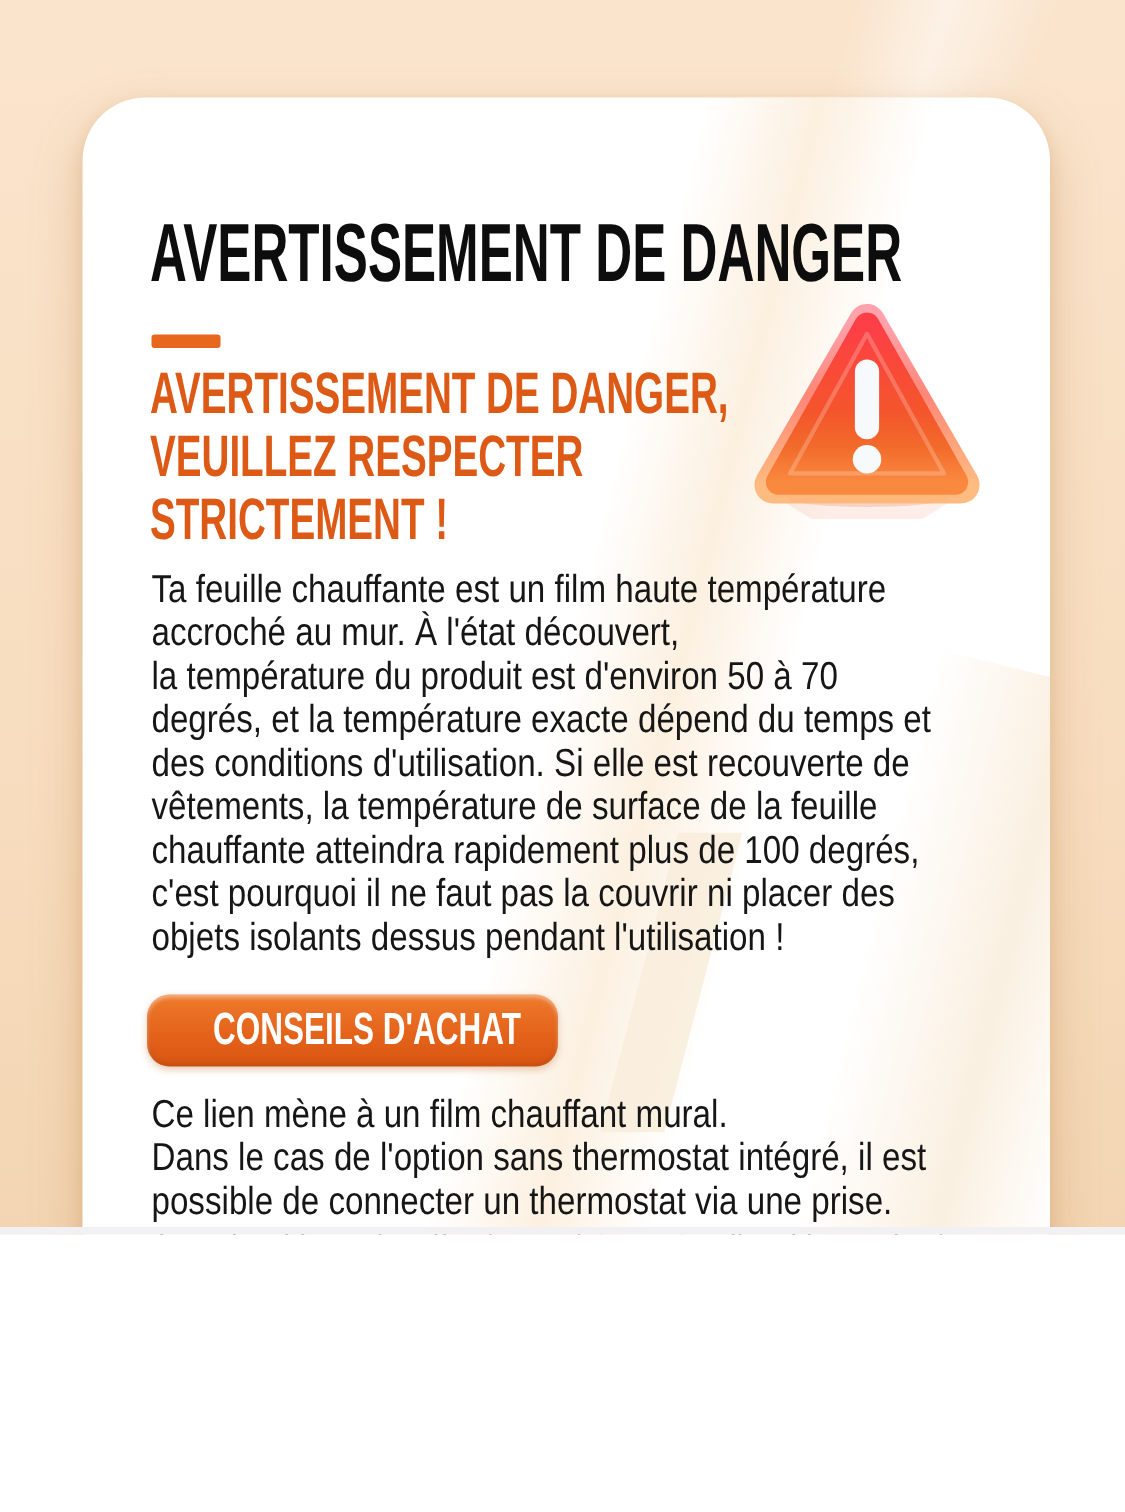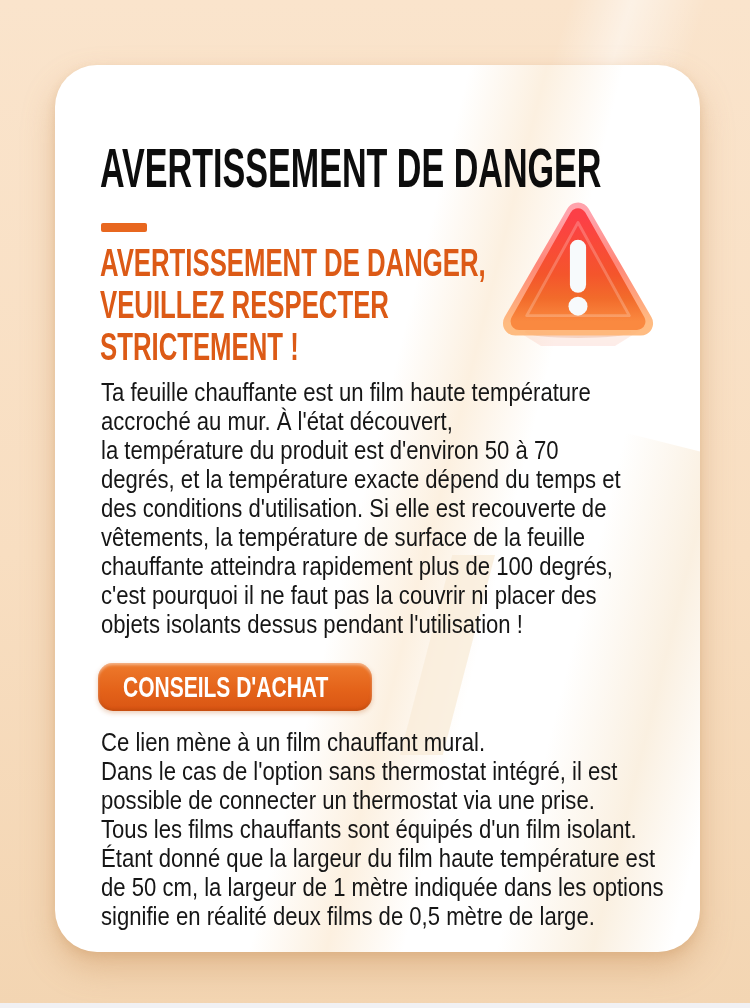--- a/index.html
+++ b/index.html
@@ -1,18 +1,18 @@
 <!DOCTYPE html>
 <html><head>
 <meta charset="utf-8">
 <style>
   html,body{margin:0;padding:0;}
   .page{
     position:relative;
-    width:750px;height:1008px;
+    width:750px;height:823px;
     background:linear-gradient(180deg,#fae4cc 0%,#f8dec1 55%,#f3d5b2 100%);
     overflow:hidden;
     font-family:"Liberation Sans","DejaVu Sans",sans-serif;
   }
   
   .bg-streak{
     position:absolute;left:545px;top:-40px;width:130px;height:260px;
     background:linear-gradient(90deg,rgba(255,255,255,0) 0%,rgba(255,255,255,.5) 45%,rgba(255,255,255,0) 100%);
     transform:rotate(18deg);
   }
@@ -65,21 +65,21 @@
     transform:scaleX(0.85);transform-origin:0 0;
     width:720px;
   }
   .para1{top:313px;}
   .para2{top:663px;}
   .badge{
     position:absolute;left:43px;top:598px;width:274px;height:48px;
     border-radius:15px;
     background:linear-gradient(180deg,#ee7a2c 0%,#e4631a 55%,#d95513 100%);
     box-shadow:inset 0 2px 3px rgba(255,255,255,.45),inset 0 -2px 3px rgba(160,60,5,.35),0 2px 5px rgba(190,90,20,.3);
-    display:flex;align-items:center;justify-content:flex-end;
+    display:flex;align-items:center;justify-content:flex-start;
   }
   .badge-label{
     font-size:30px;font-weight:700;color:#ffffff;white-space:nowrap;
     transform:scaleX(0.70);transform-origin:50% 50%;
     letter-spacing:0;
   }
   .bottom-strip{
     position:absolute;left:0;bottom:0;width:750px;height:5px;
     background:#f1f1f4;
   }

